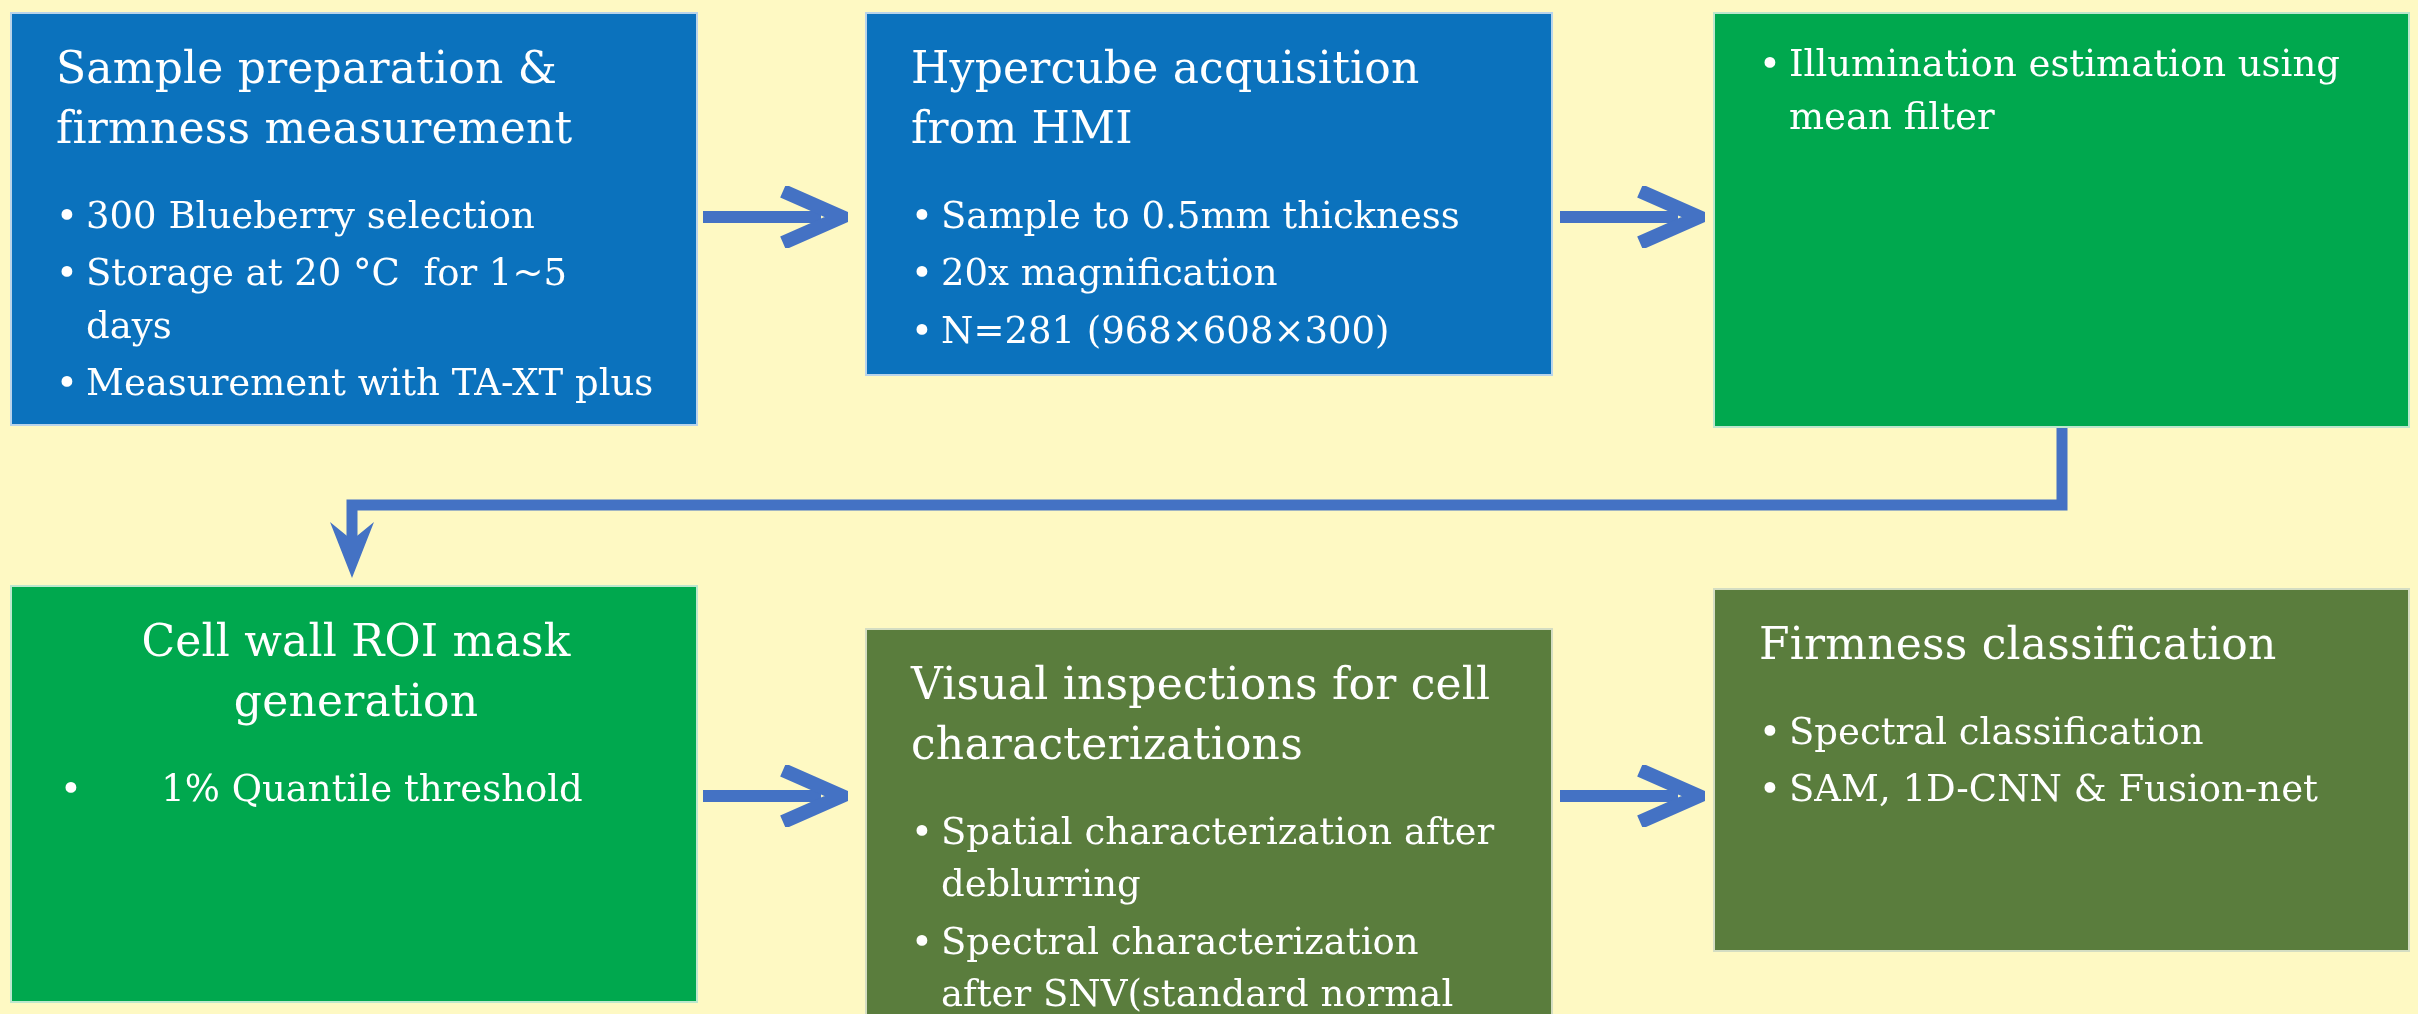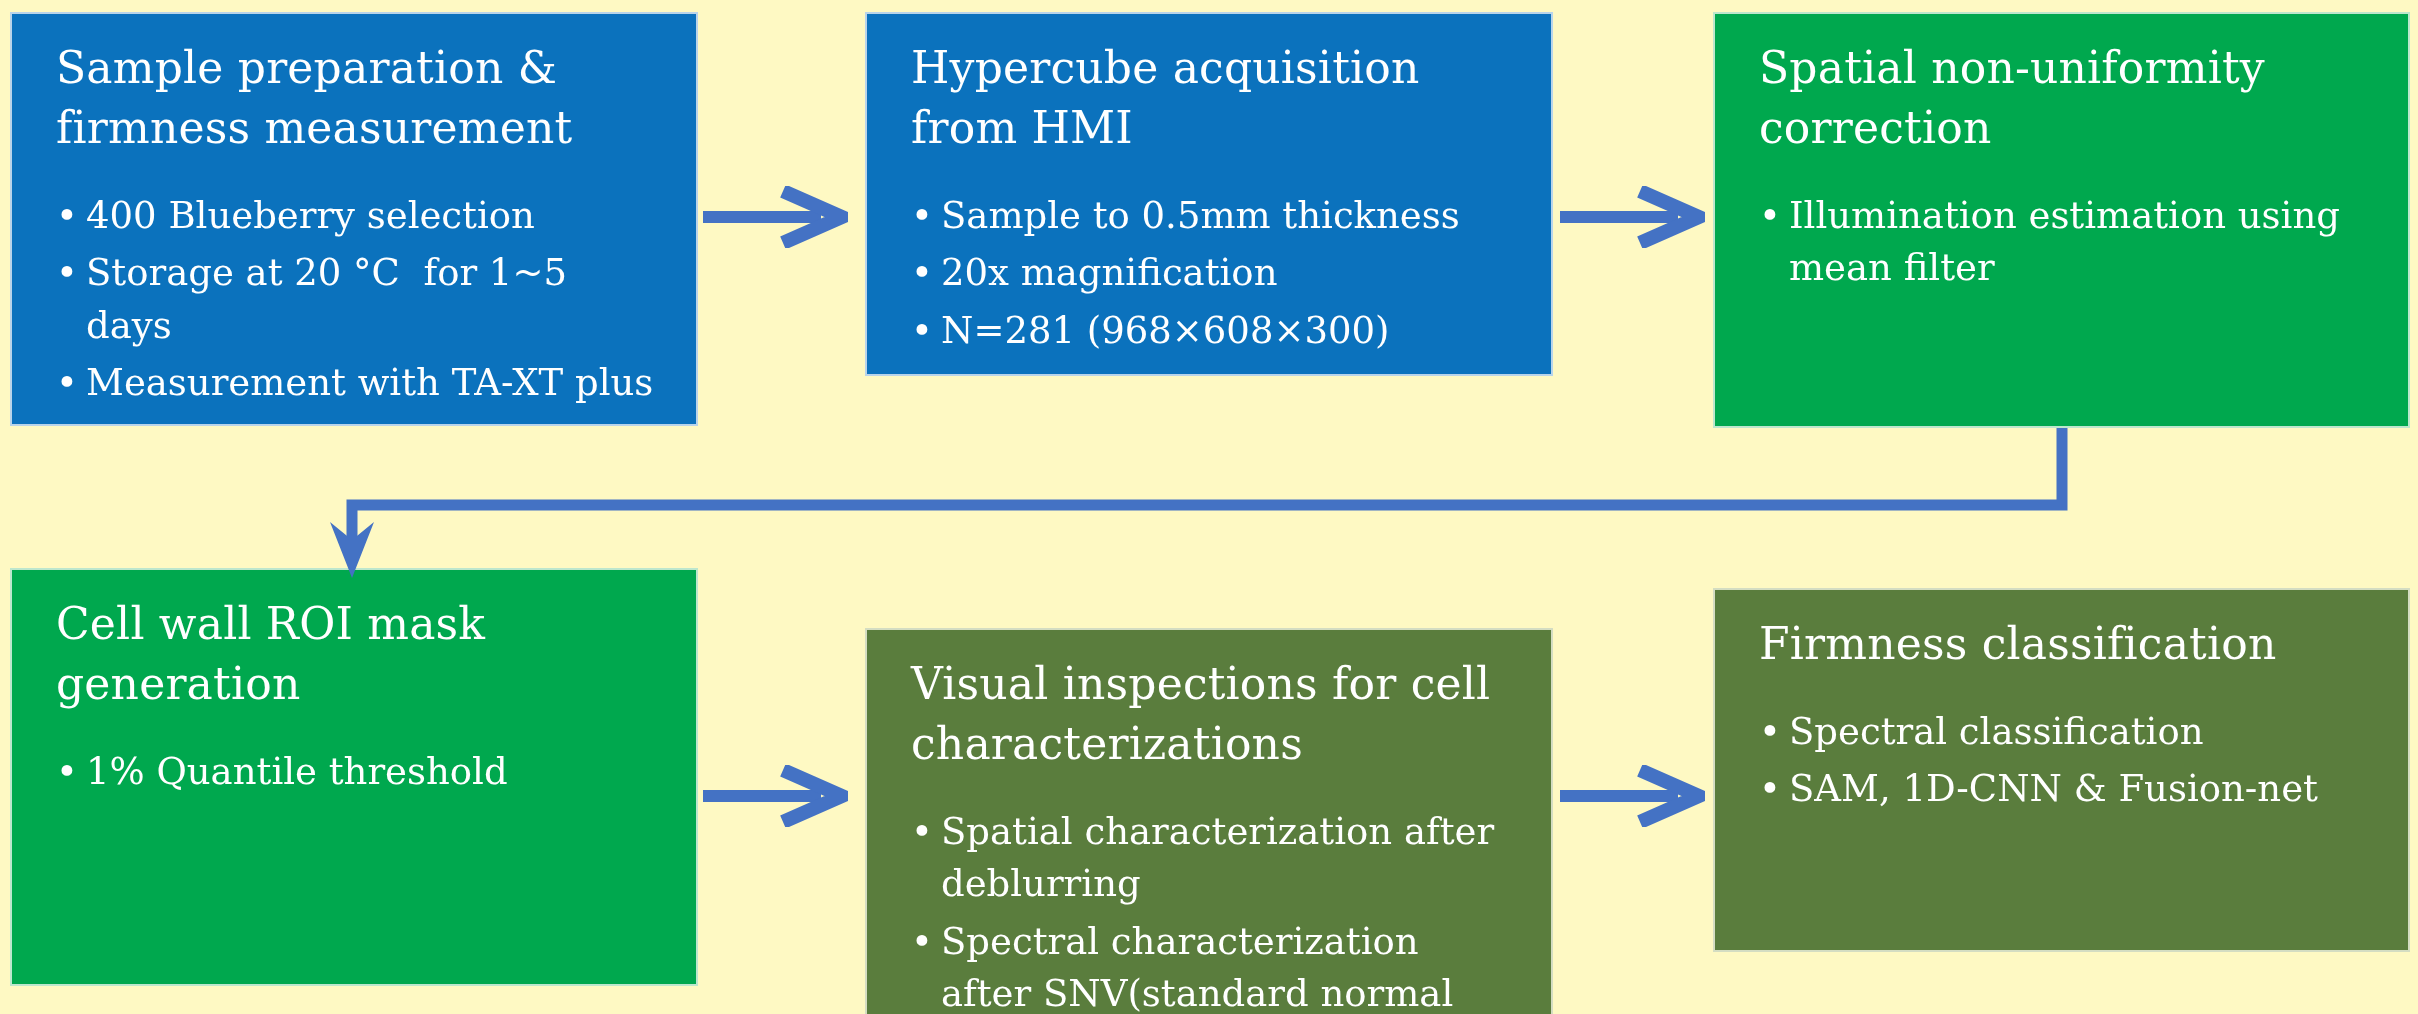--- a/index.html
+++ b/index.html
@@ -22,21 +22,21 @@
     padding: 24px 38px 0 44px;
     border: 2px solid transparent;
   }
   .box.blue  { background: var(--box-blue);  border-color: #b9d4ea; }
   .box.green { background: var(--box-green); border-color: #bde7cd; }
   .box.olive { background: var(--box-olive); border-color: #d4ddc2; }
 
   #b1 { left: 10px;   top: 12px;  width: 688px; height: 414px; }
   #b2 { left: 865px;  top: 12px;  width: 688px; height: 364px; }
   #b3 { left: 1713px; top: 12px;  width: 697px; height: 416px; }
-  #b4 { left: 10px;   top: 568px; width: 688px; height: 418px; }
+  #b4 { left: 10px;   top: 585px; width: 688px; height: 418px; text-align: center; }
   #b5 { left: 865px;  top: 588px; width: 688px; height: 420px; margin-top: 40px; }
   #b6 { left: 1713px; top: 588px; width: 697px; height: 364px; }
 
   .box-title {
     font-size: 44px;
     line-height: 1.36;
     font-weight: 400;
     margin: 0 0 32px 0;
     letter-spacing: 0.2px;
     max-width: 600px;
@@ -84,21 +84,21 @@
 </head>
 <body>
 
 <div class="canvas">
 
   <div class="box blue" id="b1" style="color: rgb(255, 255, 255);">
     <h2 class="box-title">Sample preparation &amp; firmness measurement</h2>
     <ul class="bullet-list">
       <li>
           <span class="bullet-dot">•</span>
-          <span class="bullet-text">400 Blueberry selection</span>
+          <span class="bullet-text">300 Blueberry selection</span>
         </li>
       <li>
           <span class="bullet-dot">•</span>
           <span class="bullet-text">Storage at 20 °C  for 1~5 days</span>
         </li>
       <li>
           <span class="bullet-dot">•</span>
           <span class="bullet-text">Measurement with TA-XT plus</span>
         </li>
     </ul>
@@ -116,21 +116,20 @@
           <span class="bullet-text">20x magnification</span>
         </li>
       <li>
           <span class="bullet-dot">•</span>
           <span class="bullet-text">N=281 (968×608×300)</span>
         </li>
     </ul>
   </div>
 
   <div class="box green" id="b3" style="color: rgb(255, 255, 255);">
-    <h2 class="box-title">Spatial non-uniformity correction</h2>
     <ul class="bullet-list">
       <li>
           <span class="bullet-dot">•</span>
           <span class="bullet-text">Illumination estimation using mean filter</span>
         </li>
     </ul>
   </div>
 
   <div class="box green" id="b4" style="color: rgb(255, 255, 255);">
     <h2 class="box-title">Cell wall ROI mask generation</h2>

